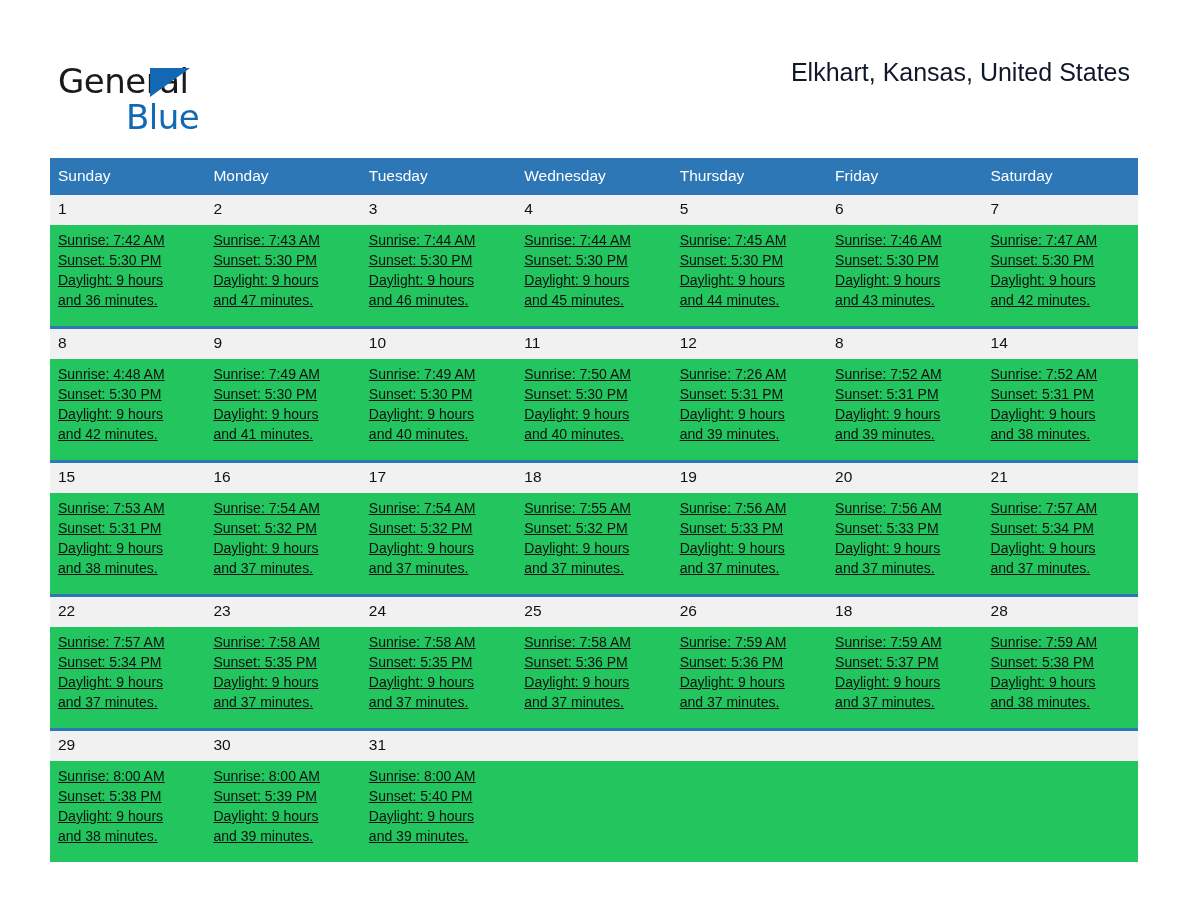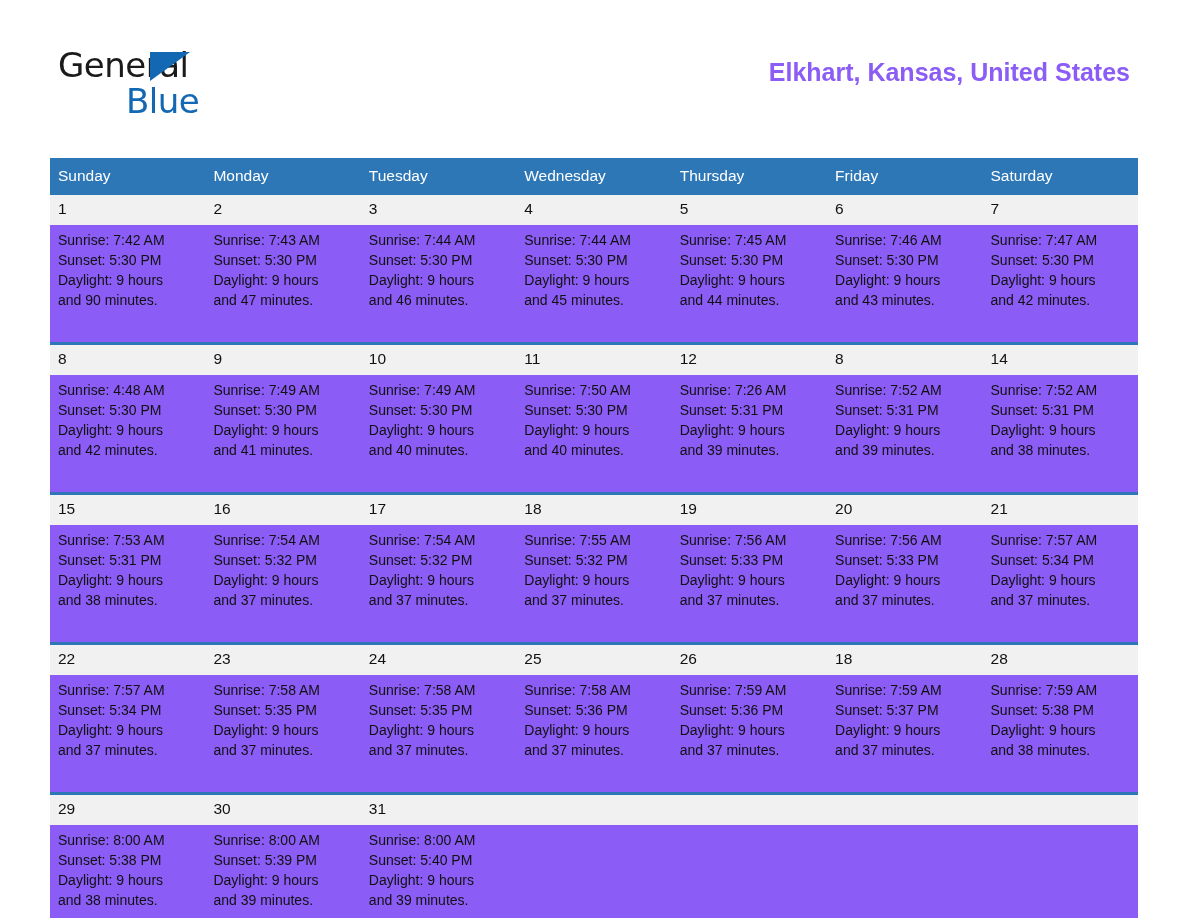--- a/index.html
+++ b/index.html
@@ -25,21 +25,21 @@
   
   .header {
     position: relative;
     height: 110px;
     padding: 44px 58px 0 58px;
     box-sizing: border-box;
   }
   .brand {
     position: absolute;
     left: 58px;
-    top: 48px;
+    top: 64px;
     width: 200px;
     height: 74px;
     line-height: 1;
     user-select: none;
   }
   .brand-row1 {
     position: relative;
     font-size: 34px;
     letter-spacing: -0.5px;
     color: #1a1a1a;
@@ -82,22 +82,22 @@
     font-size: 43px;
     font-weight: 400;
     color: #111111;
     letter-spacing: 0px;
     line-height: 1.05;
     white-space: nowrap;
   }
   .cal-subtitle {
     margin-top: 14px;
     font-size: 25px;
-    font-weight: 700;
-    color: #8b5cf6;
+    font-weight: 400;
+    color: #0f172a;
     white-space: nowrap;
     margin-left: 8px;
   }
 
   
   .calendar {
     position: absolute;
     left: 50px;
     top: 158px;
     width: 1088px;
@@ -123,27 +123,28 @@
     font-size: 15.5px;
     color: #111111;
     padding: 5px 0 6px 8px;
     height: 19px;
     vertical-align: top;
   }
   .week-row.first .daynum-cell {
     border-top: none;
   }
   .week-row .info-cell {
-    background: #8b5cf6;
+    background: #22c55e;
     font-size: 14px;
     color: #111111;
     line-height: 20px;
-    padding: 5px 0 16px 8px;
+    padding: 5px 0 0 8px;
     vertical-align: top;
     height: 96px;
+    text-decoration: underline;
   }
   .info-cell .line {
     white-space: nowrap;
   }
   .info-cell.empty { height: 96px; }
   .daynum-cell.empty { color: transparent; }
 </style>
 </head>
 <body>
 
@@ -195,21 +196,21 @@
         <td class="daynum-cell">4</td>
         <td class="daynum-cell">5</td>
         <td class="daynum-cell">6</td>
         <td class="daynum-cell">7</td>
       </tr>
       <tr class="week-row">
         <td class="info-cell">
           <div class="line">Sunrise: 7:42 AM</div>
           <div class="line">Sunset: 5:30 PM</div>
           <div class="line">Daylight: 9 hours</div>
-          <div class="line">and 90 minutes.</div>
+          <div class="line">and 36 minutes.</div>
         </td>
         <td class="info-cell">
           <div class="line">Sunrise: 7:43 AM</div>
           <div class="line">Sunset: 5:30 PM</div>
           <div class="line">Daylight: 9 hours</div>
           <div class="line">and 47 minutes.</div>
         </td>
         <td class="info-cell">
           <div class="line">Sunrise: 7:44 AM</div>
           <div class="line">Sunset: 5:30 PM</div>

